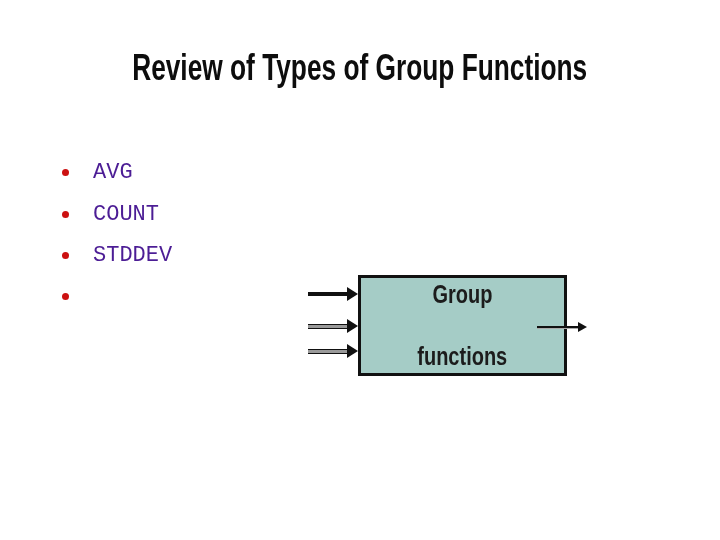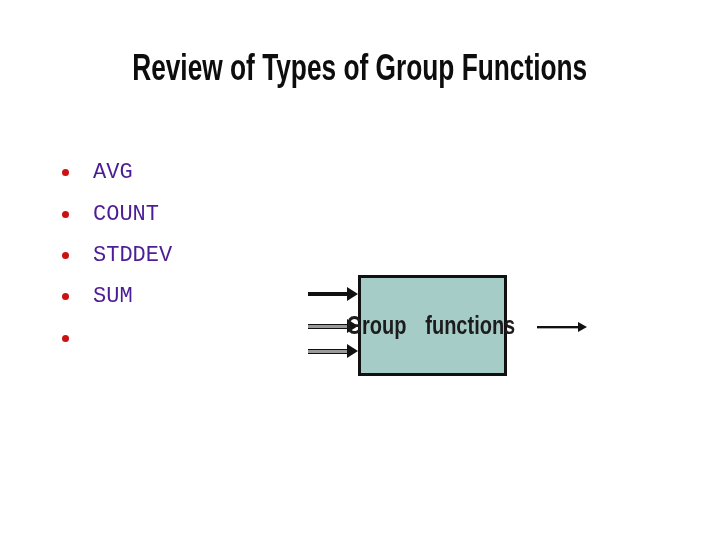--- a/index.html
+++ b/index.html
@@ -68,29 +68,29 @@
     color: #4c1d95;
     letter-spacing: 0px;
     white-space: pre;
   }
 
   
   .gf-box {
     position: absolute;
     left: 358px;
     top: 275px;
-    width: 149px;
+    width: 209px;
     height: 101px;
     box-sizing: border-box;
     background: #a5ccc6;
     border: 3px solid #111111;
     display: flex;
-    flex-direction: row;
+    flex-direction: column;
     align-items: center;
-    justify-content: center;
+    justify-content: space-between;
   }
   .gf-box .box-line {
     display: inline-block;
     font-family: "Liberation Sans", sans-serif;
     font-weight: bold;
     font-size: 25px;
     line-height: 33px;
     color: #1c1c1c;
     white-space: nowrap;
     transform: scaleX(0.8);
@@ -155,24 +155,20 @@
     <li>
       <span class="bullet-dot"></span>
       <span class="func-label">COUNT</span>
     </li>
     <li>
       <span class="bullet-dot"></span>
       <span class="func-label">STDDEV</span>
     </li>
     <li>
       <span class="bullet-dot"></span>
-      <span class="func-label">SUM</span>
-    </li>
-    <li>
-      <span class="bullet-dot"></span>
     </li>
   </ul>
 
   <div>
 
     <div class="arrow in a1">
       <span class="shaft"></span>
       <span class="head"></span>
     </div>
     <div class="arrow in a2 shaded">

